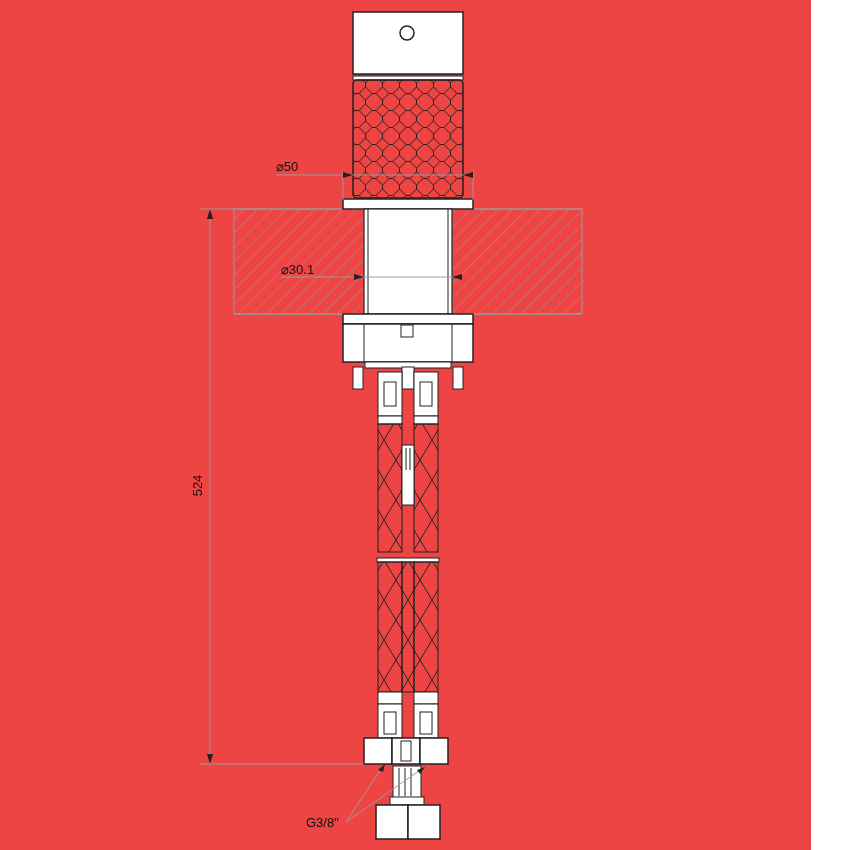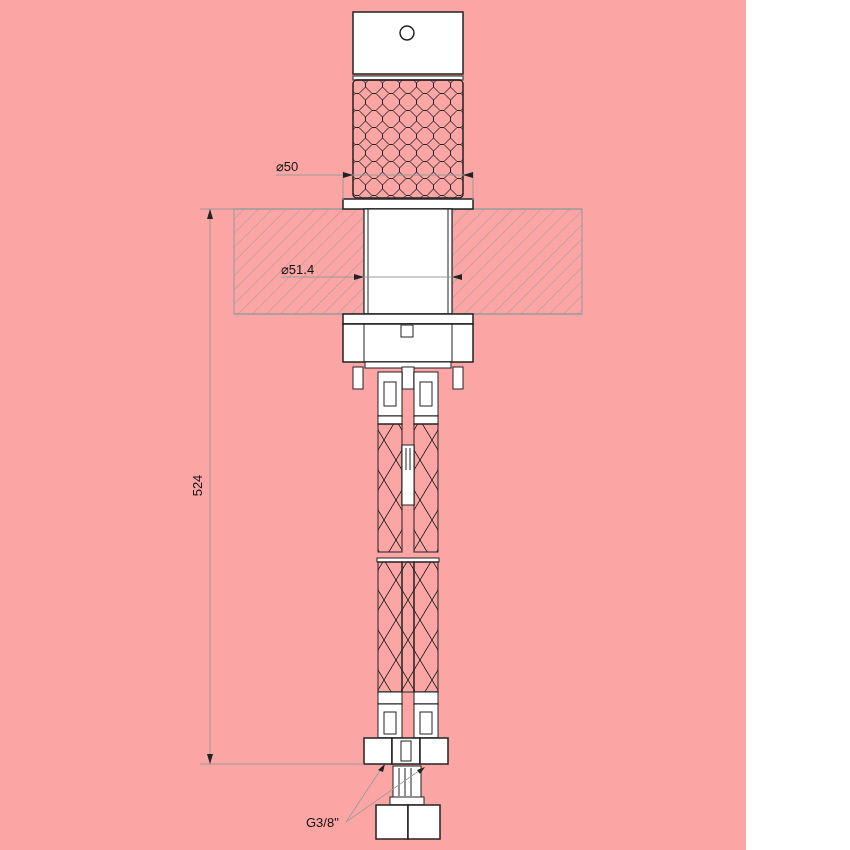--- a/index.html
+++ b/index.html
@@ -1,16 +1,16 @@
 <!DOCTYPE html>
 <html><head>
 <meta charset="utf-8">
 <style>
   html,body{margin:0;padding:0;background:#fff;}
-  #stage{position:relative;width:746px;height:850px;background:#fca5a5;overflow:hidden;}
+  #stage{position:relative;width:811px;height:850px;background:#ef4444;overflow:hidden;}
   svg{position:absolute;left:0;top:0;}
   .lbl{position:absolute;font-family:"Liberation Sans",sans-serif;font-size:13px;color:#111;white-space:nowrap;}
   .lbl-rot{position:absolute;font-family:"Liberation Sans",sans-serif;font-size:13px;color:#111;transform:rotate(-90deg);transform-origin:center;white-space:nowrap;}
 </style>
 </head>
 <body>
 
 <div id="stage">
 <svg width="850" height="850" viewBox="0 0 850 850">
   <defs>
@@ -130,16 +130,16 @@
 
   <g>
     <line x1="346" y1="822" x2="383" y2="766" stroke="#9a9a9a"></line>
     <line x1="346" y1="822" x2="423" y2="768" stroke="#9a9a9a"></line>
     <polygon points="385,764 378,770 383,772" fill="#222"></polygon>
     <polygon points="425,767 417,770 420,774" fill="#222"></polygon>
   </g>
 </svg>
 
 <span class="lbl" style="left:276px;top:159px;"><span>⌀</span><span>50</span></span>
-<span class="lbl" style="left:281px;top:262px;"><span>⌀</span><span>51.4</span></span>
+<span class="lbl" style="left:281px;top:262px;"><span>⌀</span><span>30.1</span></span>
 <span class="lbl-rot" style="left:187px;top:478px;">524</span>
 <span class="lbl" style="left:306px;top:815px;">G3/8"</span>
 </div>
 
 </body></html>

